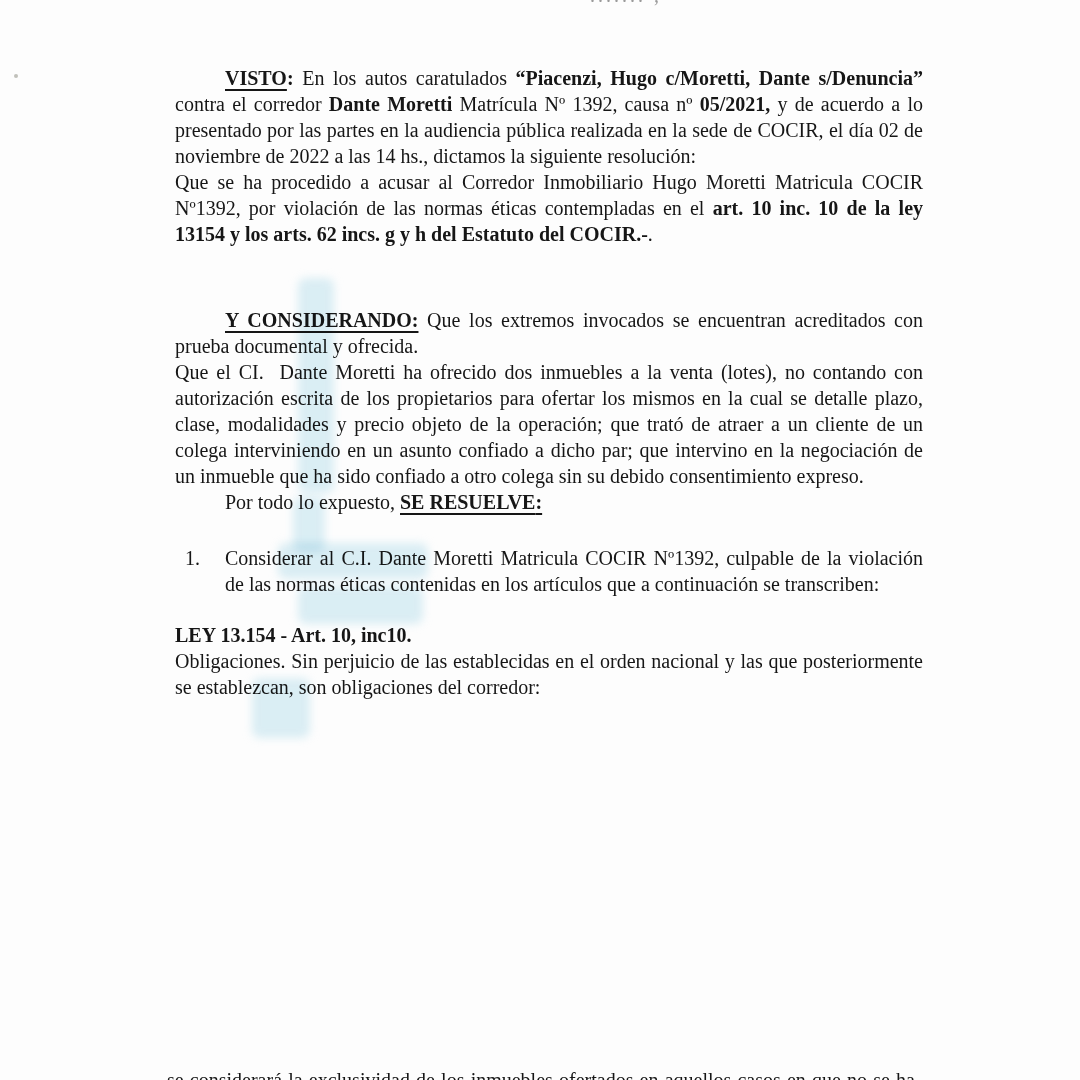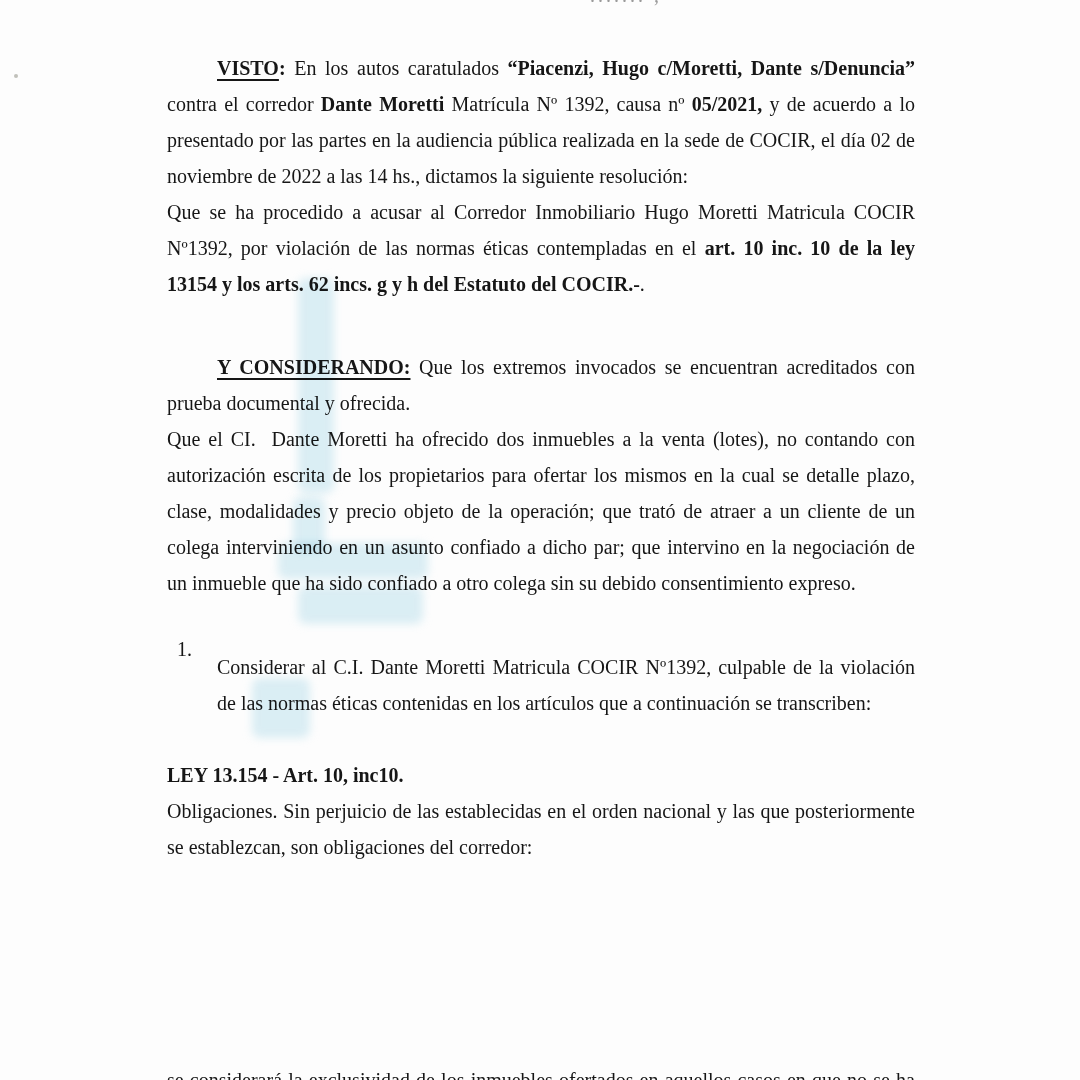--- a/index.html
+++ b/index.html
@@ -6,35 +6,35 @@
   body{background:#ffffff;}
   .page{
     position:relative;
     width:1080px;height:1080px;
     overflow:hidden;
     background:#fdfdfd;
     font-family:"Liberation Serif","DejaVu Serif",serif;
     color:#161616;
   }
   .content{
-    position:absolute;left:167px;top:0;width:748px;
-    padding-top:50px;
-    font-size:20px;line-height:36px;
+    position:absolute;left:175px;top:0;width:748px;
+    padding-top:65px;
+    font-size:20px;line-height:26px;
     text-align:justify;
     z-index:2;
   }
   .para{margin:0;}
   .indent{text-indent:50px;}
   .b{font-weight:bold;}
   .u{text-decoration:underline;text-decoration-thickness:2px;text-underline-offset:4px;}
-  .gap-considerando{margin-top:47px;}
+  .gap-considerando{margin-top:60px;}
   .list-item{display:flex;margin-top:30px;padding-left:10px;}
   .num{width:40px;flex:none;}
-  .li-text{flex:1;text-align:justify;margin-top:18px;}
-  .gap-ley{margin-top:36px;}
+  .li-text{flex:1;text-align:justify;}
+  .gap-ley{margin-top:25px;}
   .clipped-line{
     position:absolute;left:167px;top:1070px;width:748px;height:10px;
     overflow:hidden;font-size:20px;line-height:20px;
     text-align:justify;text-align-last:justify;
     z-index:2;
   }
   .top-fragment{
     position:absolute;left:590px;top:0;width:120px;height:9px;
     overflow:hidden;z-index:2;
   }
@@ -78,20 +78,21 @@
   <div class="content">
 
     <p class="para indent"><span class="b u">VISTO</span><span class="b">: </span><span>En los autos caratulados </span><span class="b">“Piacenzi, Hugo c/Moretti, Dante s/Denuncia”</span><span> contra el corredor </span><span class="b">Dante Moretti</span><span> Matrícula Nº 1392, causa nº </span><span class="b">05/2021,</span><span> y de acuerdo a lo presentado por las partes en la audiencia pública realizada en la sede de COCIR, el día 02 de noviembre de 2022 a las 14 hs., dictamos la siguiente resolución:</span></p>
 
     <p class="para"><span>Que se ha procedido a acusar al Corredor Inmobiliario Hugo Moretti Matricula COCIR Nº1392, por violación de las normas éticas contempladas en el </span><span class="b">art. 10 inc. 10 de la ley 13154 y los arts. 62 incs. g y h del Estatuto del COCIR.-</span><span>.</span></p>
 
     <p class="para indent gap-considerando"><span class="b u">Y CONSIDERANDO:</span><span> Que los extremos invocados se encuentran acreditados con prueba documental y ofrecida.</span></p>
 
     <p class="para">Que el CI.&nbsp; Dante Moretti ha ofrecido dos inmuebles a la venta (lotes), no contando con autorización escrita de los propietarios para ofertar los mismos en la cual se detalle plazo, clase, modalidades y precio objeto de la operación; que trató de atraer a un cliente de un colega interviniendo en un asunto confiado a dicho par; que intervino en la negociación de un inmueble que ha sido confiado a otro colega sin su debido consentimiento expreso.</p>
 
+    <p class="para indent"><span>Por todo lo expuesto, </span><span class="b u">SE RESUELVE</span><span class="b u">:</span></p>
 
     <div class="list-item">
       <span class="num">1.</span>
       <span class="li-text">Considerar al C.I. Dante Moretti Matricula COCIR Nº1392, culpable de la violación de las normas éticas contenidas en los artículos que a continuación se transcriben:</span>
     </div>
 
     <p class="para b gap-ley">LEY 13.154 - Art. 10, inc10.</p>
 
     <p class="para">Obligaciones. Sin perjuicio de las establecidas en el orden nacional y las que posteriormente se establezcan, son obligaciones del corredor:</p>
 

